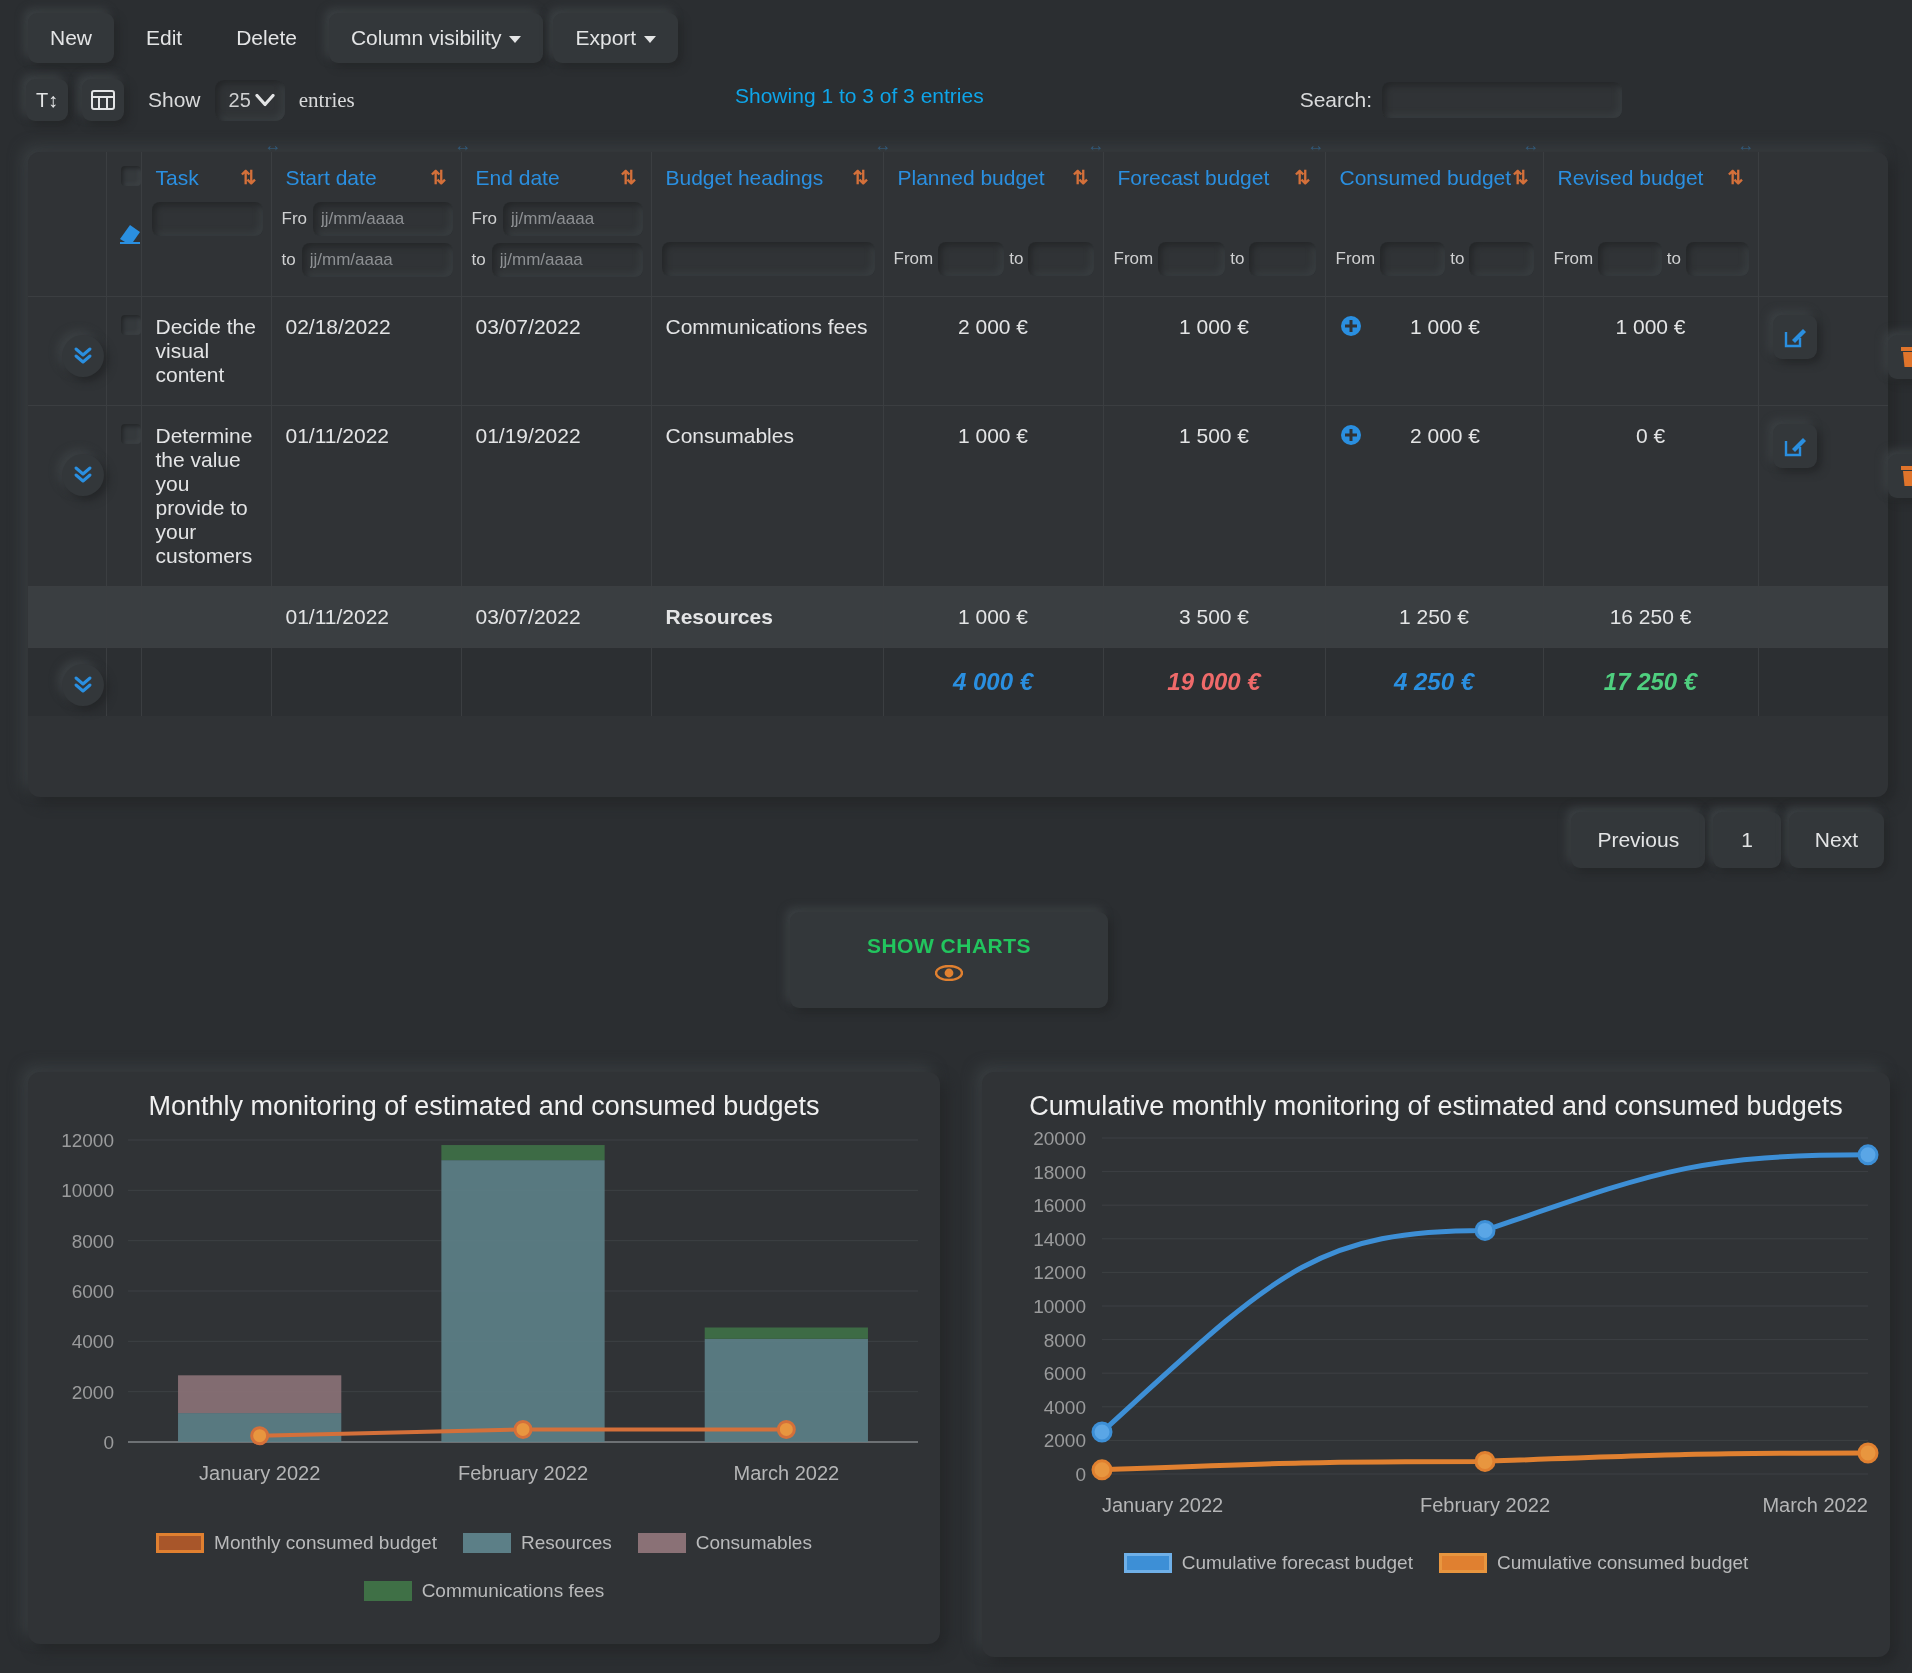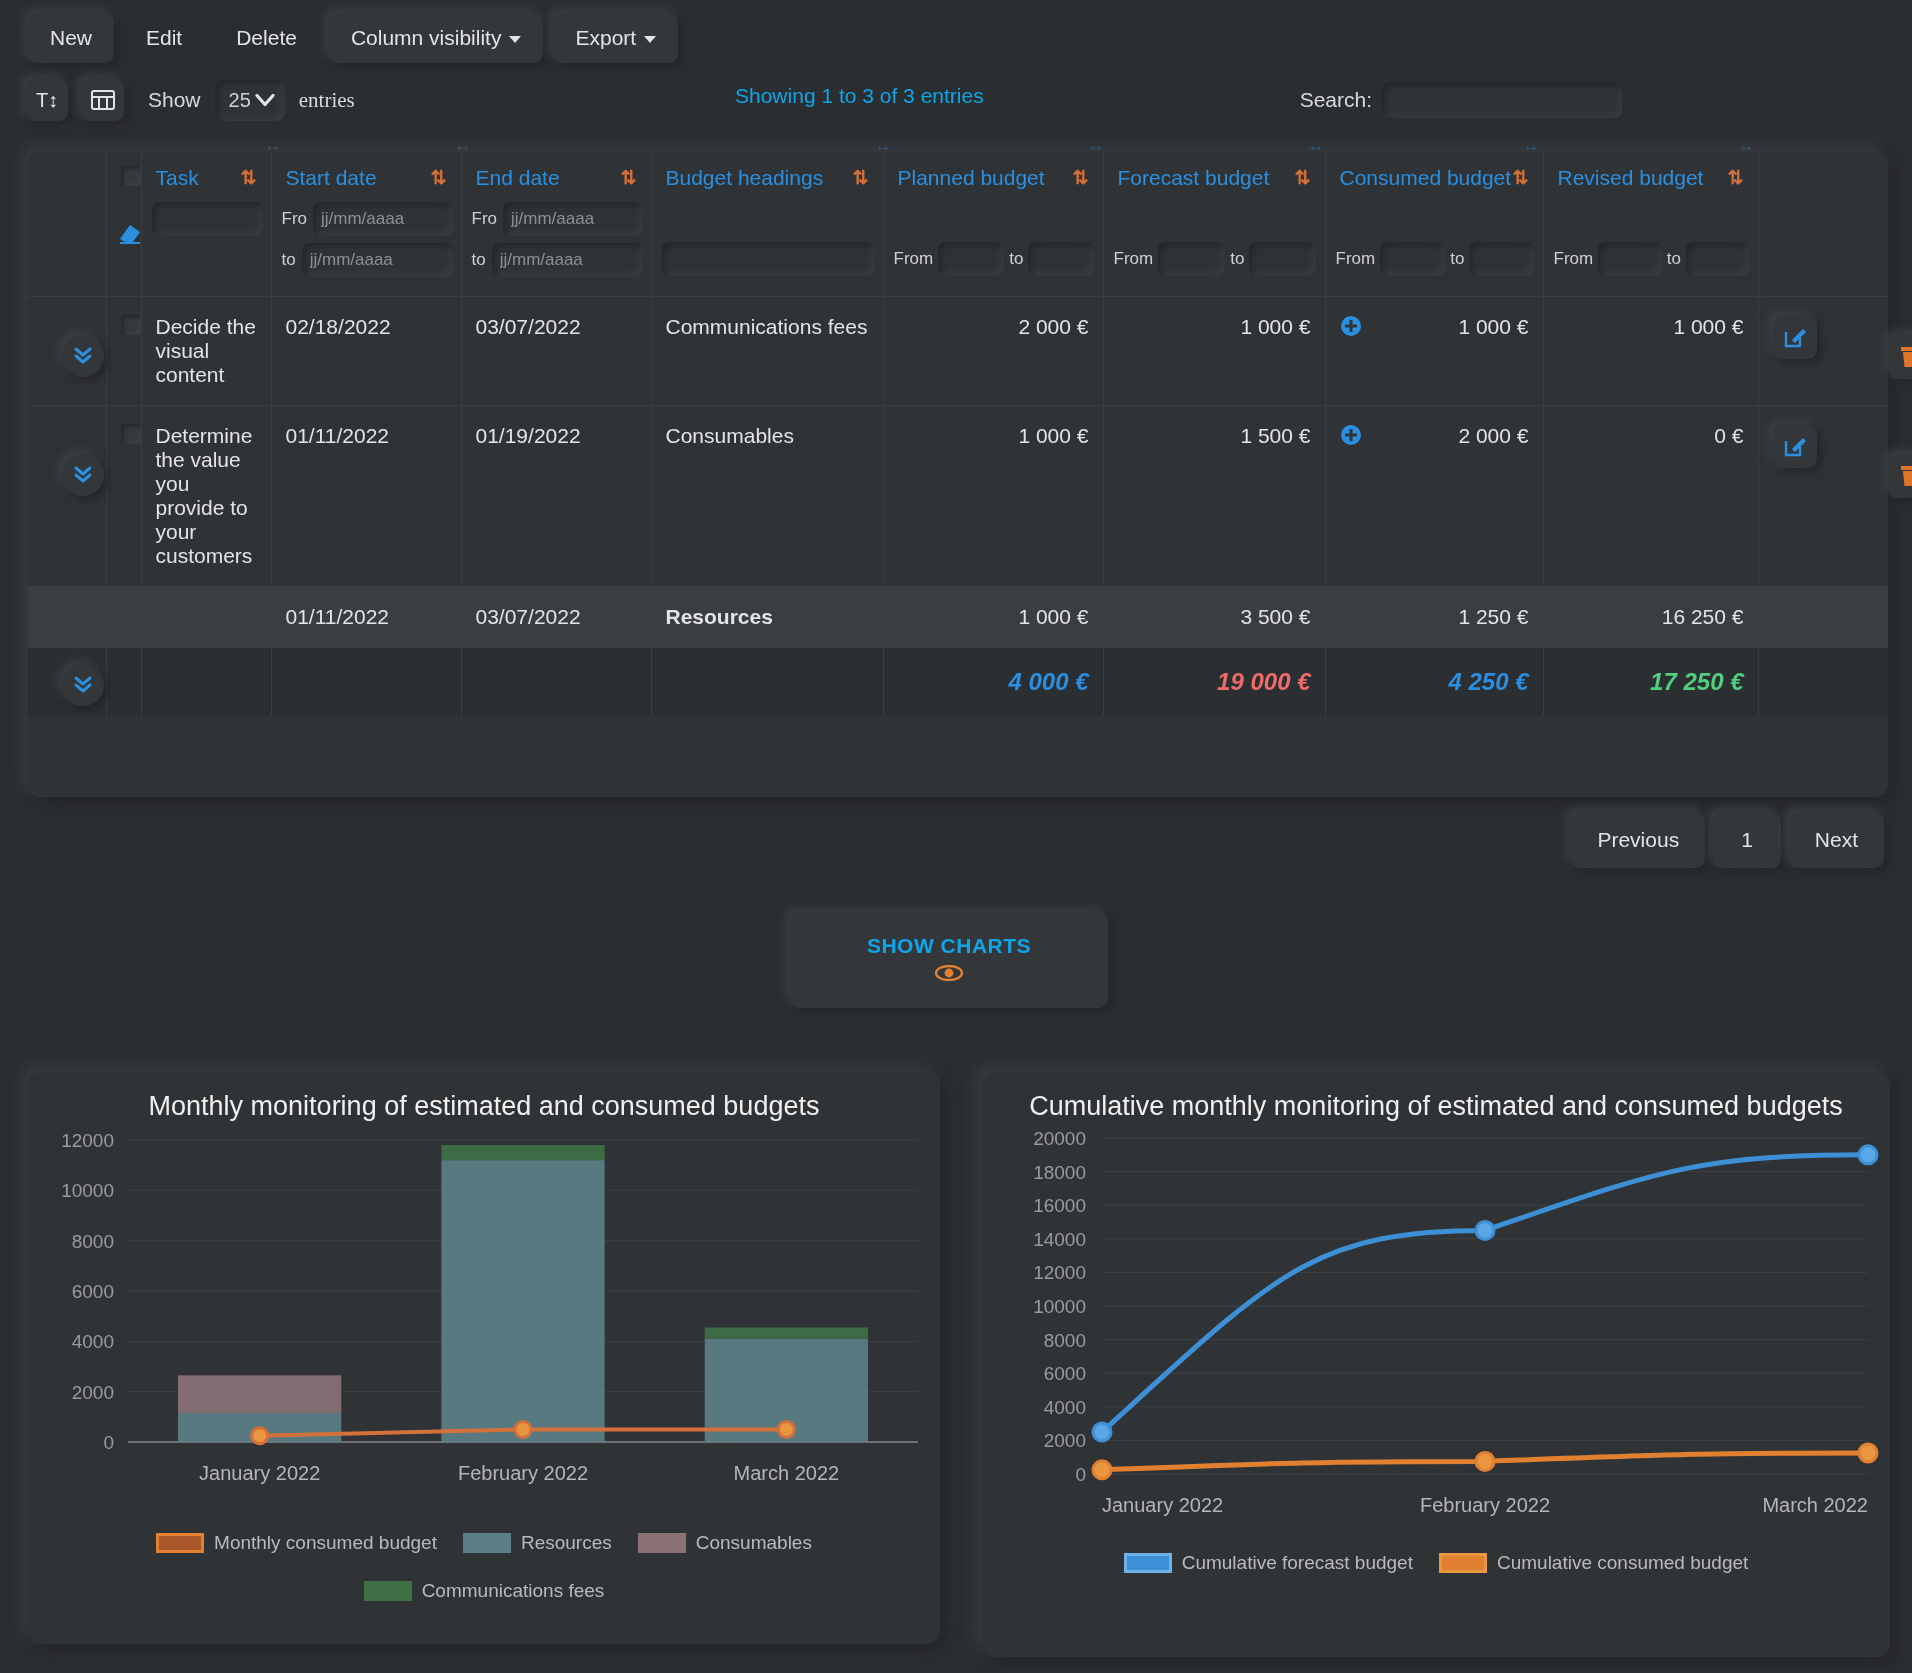--- a/index.html
+++ b/index.html
@@ -72,40 +72,40 @@
   .f-num input{ height:34px; width:100%; min-width:0;}
   input{ font-family:"Liberation Sans", sans-serif; outline:none;}
   input::placeholder{ color:#8d9093; }
 
   .chk{ width:20px;height:20px;border-radius:4px;background:#35393c;
         box-shadow:inset 2px 2px 4px #232527, inset -2px -2px 4px #3f4447;display:inline-block;}
   .eraser{ color:#2a8fe0; font-size:24px; }
 
   tr.drow td{ font-size:21px; color:#e3e4e5; padding:18px 14px; border-top:1px solid #3b3e41;}
   tr.drow.alt td{ background:#3a3e41;}
-  td.num{ text-align:right; }
+  td.num{ text-align:center; }
   .red{ color:#ef6a6a; }
   .green{ color:#4fcf7f; }
   .blue{ color:#2a8fe0; }
   tr.totrow td{ font-size:24px; font-weight:bold; font-style:italic; padding:20px 14px; background:#2c2f32; border-top:1px solid #3b3e41;}
 
   .expander{ position:absolute; left:34px; width:42px;height:42px;border-radius:50%;
              background:#33373a; box-shadow:4px 4px 8px #242628,-4px -4px 8px #3d4245;
              display:flex;align-items:center;justify-content:center; color:#2a8fe0; font-size:20px;}
   .act-btn{ width:44px;height:44px; border-radius:9px; display:inline-flex;align-items:center;justify-content:center;}
 
   
   #pagination{ position:absolute; right:28px; top:812px; display:flex; gap:8px; }
   .pg{ font-size:21px; padding:16px 26px; }
   .pg.num{ padding:16px 28px; }
 
   
   #show-charts{ position:absolute; left:790px; top:912px; width:318px; height:96px;
                 display:flex; flex-direction:column; align-items:center; justify-content:center; gap:4px;}
-  #show-charts .lbl{ color:#0ea5e9; font-size:21px; font-weight:bold; letter-spacing:.5px;}
+  #show-charts .lbl{ color:#22c55e; font-size:21px; font-weight:bold; letter-spacing:.5px;}
   #show-charts .eye{ color:#e08030; font-size:21px; }
 
   
   .chart-card{ position:absolute; background:#303336; border-radius:12px;
                box-shadow:6px 6px 14px #242628,-6px -6px 14px #3a3f42; }
   #chart-left{ left:28px; top:1072px; width:912px; height:572px; }
   #chart-right{ left:982px; top:1072px; width:908px; height:585px; }
   .chart-title{ text-align:center; font-size:27px; color:#f0f0f0; padding:18px 30px 0; line-height:1.2;}
   .legend{ display:flex; flex-wrap:wrap; justify-content:center; gap:26px; padding:6px 20px 0;}
   .legend .li{ display:flex; align-items:center; gap:10px; font-size:19px; color:#b9babb;}

